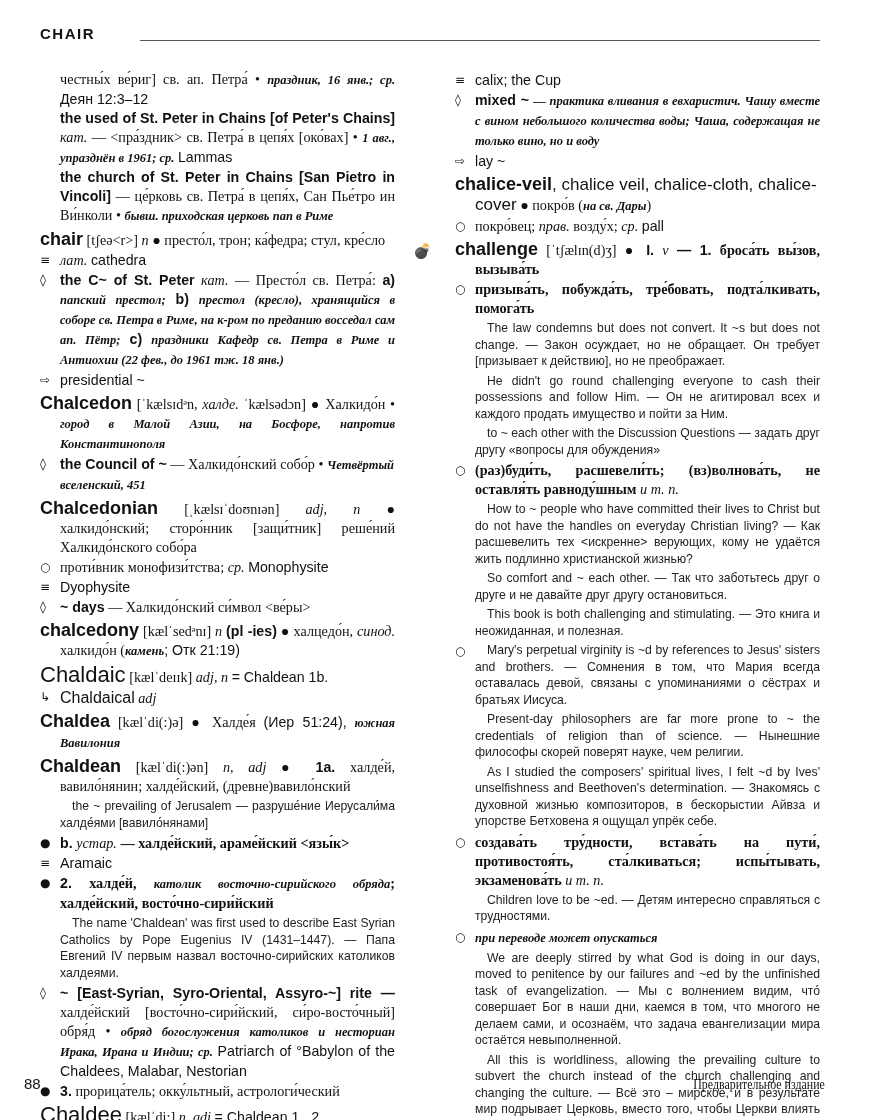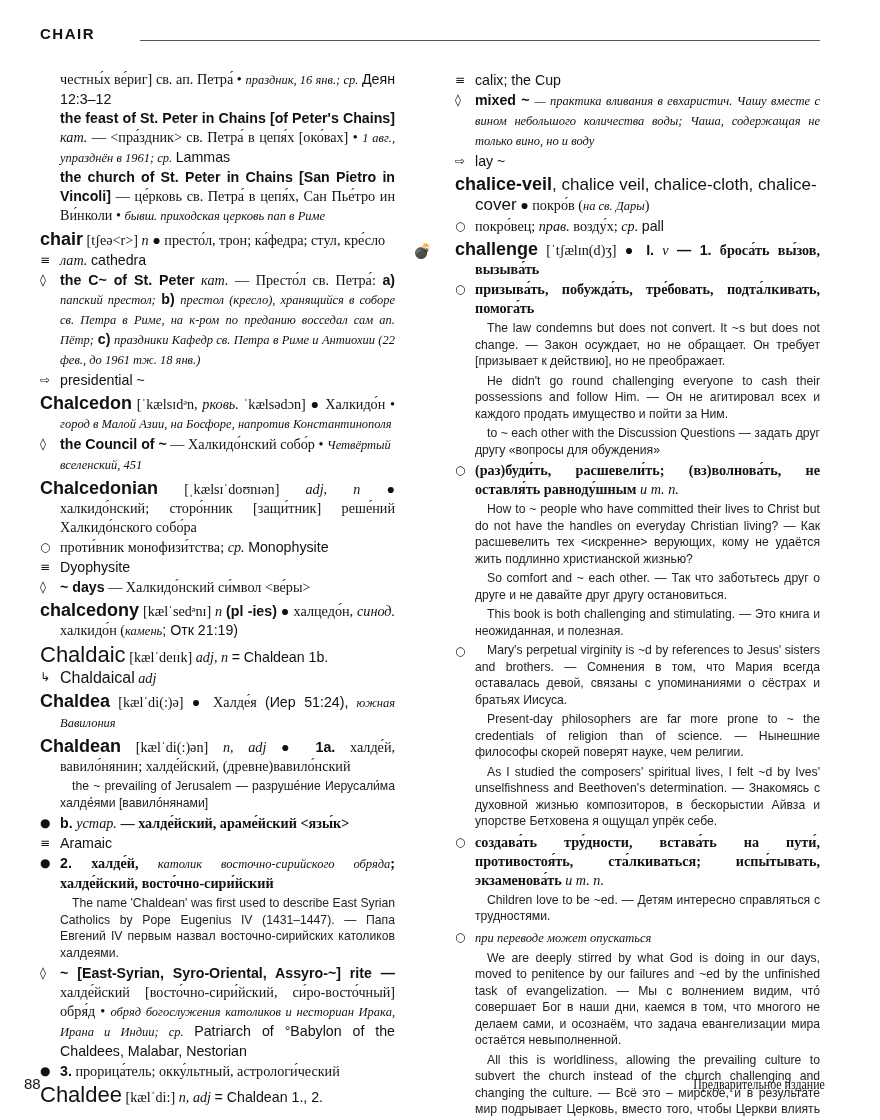--- a/index.html
+++ b/index.html
@@ -15,21 +15,21 @@
 
   .entry { position: relative; padding-left: 20px; margin-bottom: 4px; }
   .hw-line { position: relative; margin-left: -20px; padding-left: 20px; text-indent: -20px; margin-top: 4px; }
   .hw { font-family: "Liberation Sans", sans-serif; font-weight: bold; font-size: 18px; }
   .hw.light { font-weight: normal; font-size: 22px; }
   .sub { position: relative; padding-left: 20px; margin-left: -20px; margin-top: 1px; }
   .mark { position: absolute; left: 0; top: 0; width: 16px; text-align: left; font-family: "DejaVu Sans", sans-serif; font-size: 12px; }
   .sans { font-family: "Liberation Sans", sans-serif; }
   .bsans { font-family: "Liberation Sans", sans-serif; font-weight: bold; }
   .it { font-style: italic; }
-  .smit { font-style: italic; font-weight: normal; font-size: 12.5px; }
+  .smit { font-style: italic; font-weight: bold; font-size: 12.5px; }
   .bold { font-weight: bold; }
   .ex { font-family: "Liberation Sans", sans-serif; font-size: 12.2px; line-height: 16.5px; padding-left: 0; text-indent: 12px; margin: 2px 0 3px 0; color: #222; text-align: justify; }
   .just { text-align: justify; }
   .footer-num { position: absolute; left: 24px; top: 1075px; font-family: "Liberation Sans", sans-serif; font-size: 15px; }
   .footer-ed { position: absolute; right: 55px; top: 1077px; font-family: "Liberation Serif", serif; font-size: 14px; transform: scaleX(0.85); transform-origin: right; }
   .icon-bomb { position: absolute; left: -22px; top: 2px; font-size: 15px; }
 </style>
 </head>
 <body>
 
@@ -37,33 +37,33 @@
 
   <div class="running-head">
     <span class="word">CHAIR</span>
     <div class="rule"></div>
   </div>
 
   <div class="col left">
 
     <div class="entry just">
       <div><span>честны́х ве́риг] св. ап. Петра́</span> <span>•</span> <span class="smit">праздник, 16 янв.; ср.</span> <span class="sans">Деян 12:3–12</span></div>
-      <div><span class="bsans">the feast of St. Peter in Chains [of Peter's Chains]</span> <span class="it">кат.</span> <span>— &lt;пра́здник&gt; св. Петра́ в цепя́х [око́вах]</span> <span>•</span> <span class="smit">1 авг., упразднён в 1961; ср.</span> <span class="sans">Lammas</span></div>
+      <div><span class="bsans">the used of St. Peter in Chains [of Peter's Chains]</span> <span class="it">кат.</span> <span>— &lt;пра́здник&gt; св. Петра́ в цепя́х [око́вах]</span> <span>•</span> <span class="smit">1 авг., упразднён в 1961; ср.</span> <span class="sans">Lammas</span></div>
       <div><span class="bsans">the church of St. Peter in Chains [San Pietro in Vincoli]</span> <span>— це́рковь св. Петра́ в цепя́х, Сан Пье́тро ин Ви́нколи</span> <span>•</span> <span class="smit">бывш. приходская церковь пап в Риме</span></div>
     </div>
 
     <div class="entry">
       <div class="hw-line"><span class="hw">chair</span> <span>[tʃeə&lt;r&gt;]</span> <span class="it">n</span> <span>●</span> <span>престо́л, трон; ка́федра; стул, кре́сло</span></div>
       <div class="sub"><span class="mark">≡</span><span class="it">лат.</span> <span class="sans">cathedra</span></div>
       <div class="sub just"><span class="mark">◊</span><span class="bsans">the C~ of St. Peter</span> <span class="it">кат.</span> <span>— Престо́л св. Петра́:</span> <span class="bsans">a)</span> <span class="smit">папский престол;</span> <span class="bsans">b)</span> <span class="smit">престол (кресло), хранящийся в соборе св. Петра в Риме, на к-ром по преданию восседал сам ап. Пётр;</span> <span class="bsans">c)</span> <span class="smit">праздники Кафедр св. Петра в Риме и Антиохии (22 фев., до 1961 тж. 18 янв.)</span></div>
       <div class="sub"><span class="mark">⇨</span><span class="sans">presidential ~</span></div>
     </div>
 
     <div class="entry">
-      <div class="hw-line just"><span class="hw">Chalcedon</span> <span>[ˈkælsɪdᵊn,</span> <span class="it">рковь.</span> <span>ˈkælsədɔn]</span> <span>●</span> <span>Халкидо́н</span> <span>•</span> <span class="smit">город в Малой Азии, на Босфоре, напротив Константинополя</span></div>
+      <div class="hw-line just"><span class="hw">Chalcedon</span> <span>[ˈkælsɪdᵊn,</span> <span class="it">халде.</span> <span>ˈkælsədɔn]</span> <span>●</span> <span>Халкидо́н</span> <span>•</span> <span class="smit">город в Малой Азии, на Босфоре, напротив Константинополя</span></div>
       <div class="sub"><span class="mark">◊</span><span class="bsans">the Council of ~</span> <span>— Халкидо́нский собо́р</span> <span>•</span> <span class="smit">Четвёртый вселенский, 451</span></div>
     </div>
 
     <div class="entry">
       <div class="hw-line just"><span class="hw">Chalcedonian</span> <span>[ˌkælsɪˈdoʊnɪən]</span> <span class="it">adj, n</span> <span>●</span> <span>халкидо́нский; сторо́нник [защи́тник] реше́ний Халкидо́нского собо́ра</span></div>
       <div class="sub"><span class="mark">○</span><span>проти́вник монофизи́тства;</span> <span class="it">ср.</span> <span class="sans">Monophysite</span></div>
       <div class="sub"><span class="mark">≡</span><span class="sans">Dyophysite</span></div>
       <div class="sub"><span class="mark">◊</span><span class="bsans">~ days</span> <span>— Халкидо́нский си́мвол &lt;ве́ры&gt;</span></div>
     </div>
 

